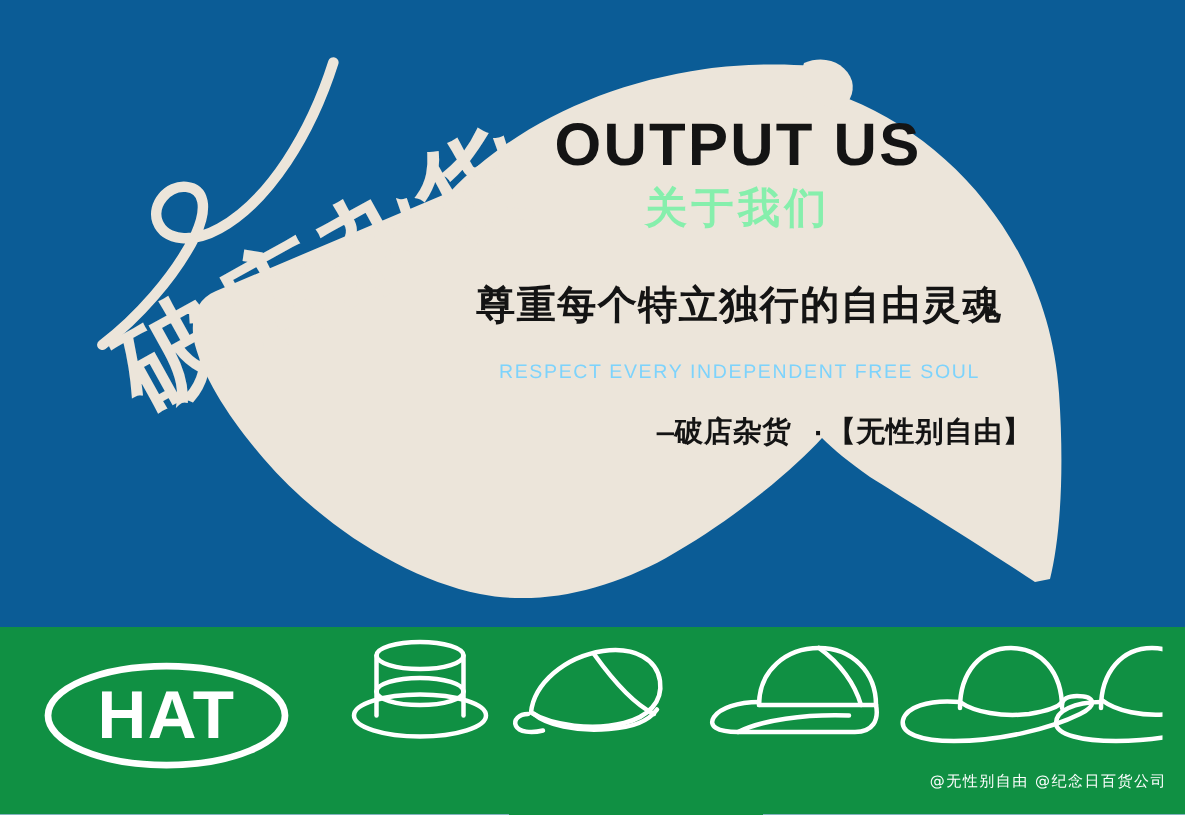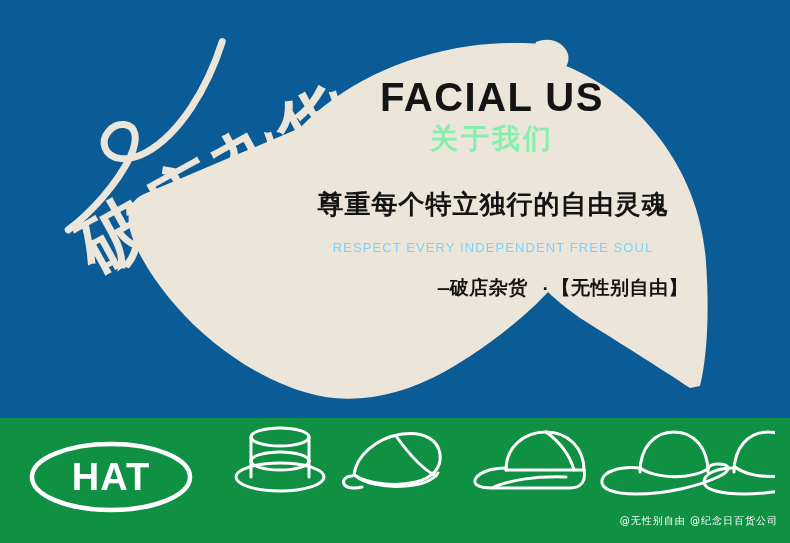--- a/index.html
+++ b/index.html
@@ -159,21 +159,21 @@
   }
   #hat-badge-label {
     position: absolute;
     left: 0; top: 0;
     width: 166px;
     height: 74px;
     display: flex;
     align-items: center;
     justify-content: center;
     font-family: "Liberation Sans", "DejaVu Sans", sans-serif;
-    font-size: 38px;
+    font-size: 45px;
     font-weight: bold;
     color: #ffffff;
     letter-spacing: 1px;
   }
   #hat-icons-row {
     position: absolute;
     left: 230px;
     top: 424px;
     width: 545px;
     height: 72px;
@@ -247,21 +247,21 @@
                  C 34 92 70 80 96 62
                  C 112 50 116 38 106 31
                  C 96 24 80 30 78 42
                  C 76 56 92 66 112 66
                  C 150 66 196 40 232 6" fill="none" stroke="#ece5da" stroke-width="7" stroke-linecap="round" stroke-linejoin="round"></path>
       </svg>
       <div class="brand-text">破店杂货</div>
     </div>
 
     <div id="about-block">
-      <h1 id="about-title">FACIAL US</h1>
+      <h1 id="about-title">OUTPUT US</h1>
       <h2 id="about-title-cn">关于我们</h2>
     </div>
 
     <div id="slogan-block">
       <p id="slogan-cn">尊重每个特立独行的自由灵魂</p>
       <p id="slogan-en">RESPECT EVERY INDEPENDENT FREE SOUL</p>
     </div>
 
     <div id="attribution">
       <p id="attribution-text">—破店杂货 ·【无性别自由】</p>

